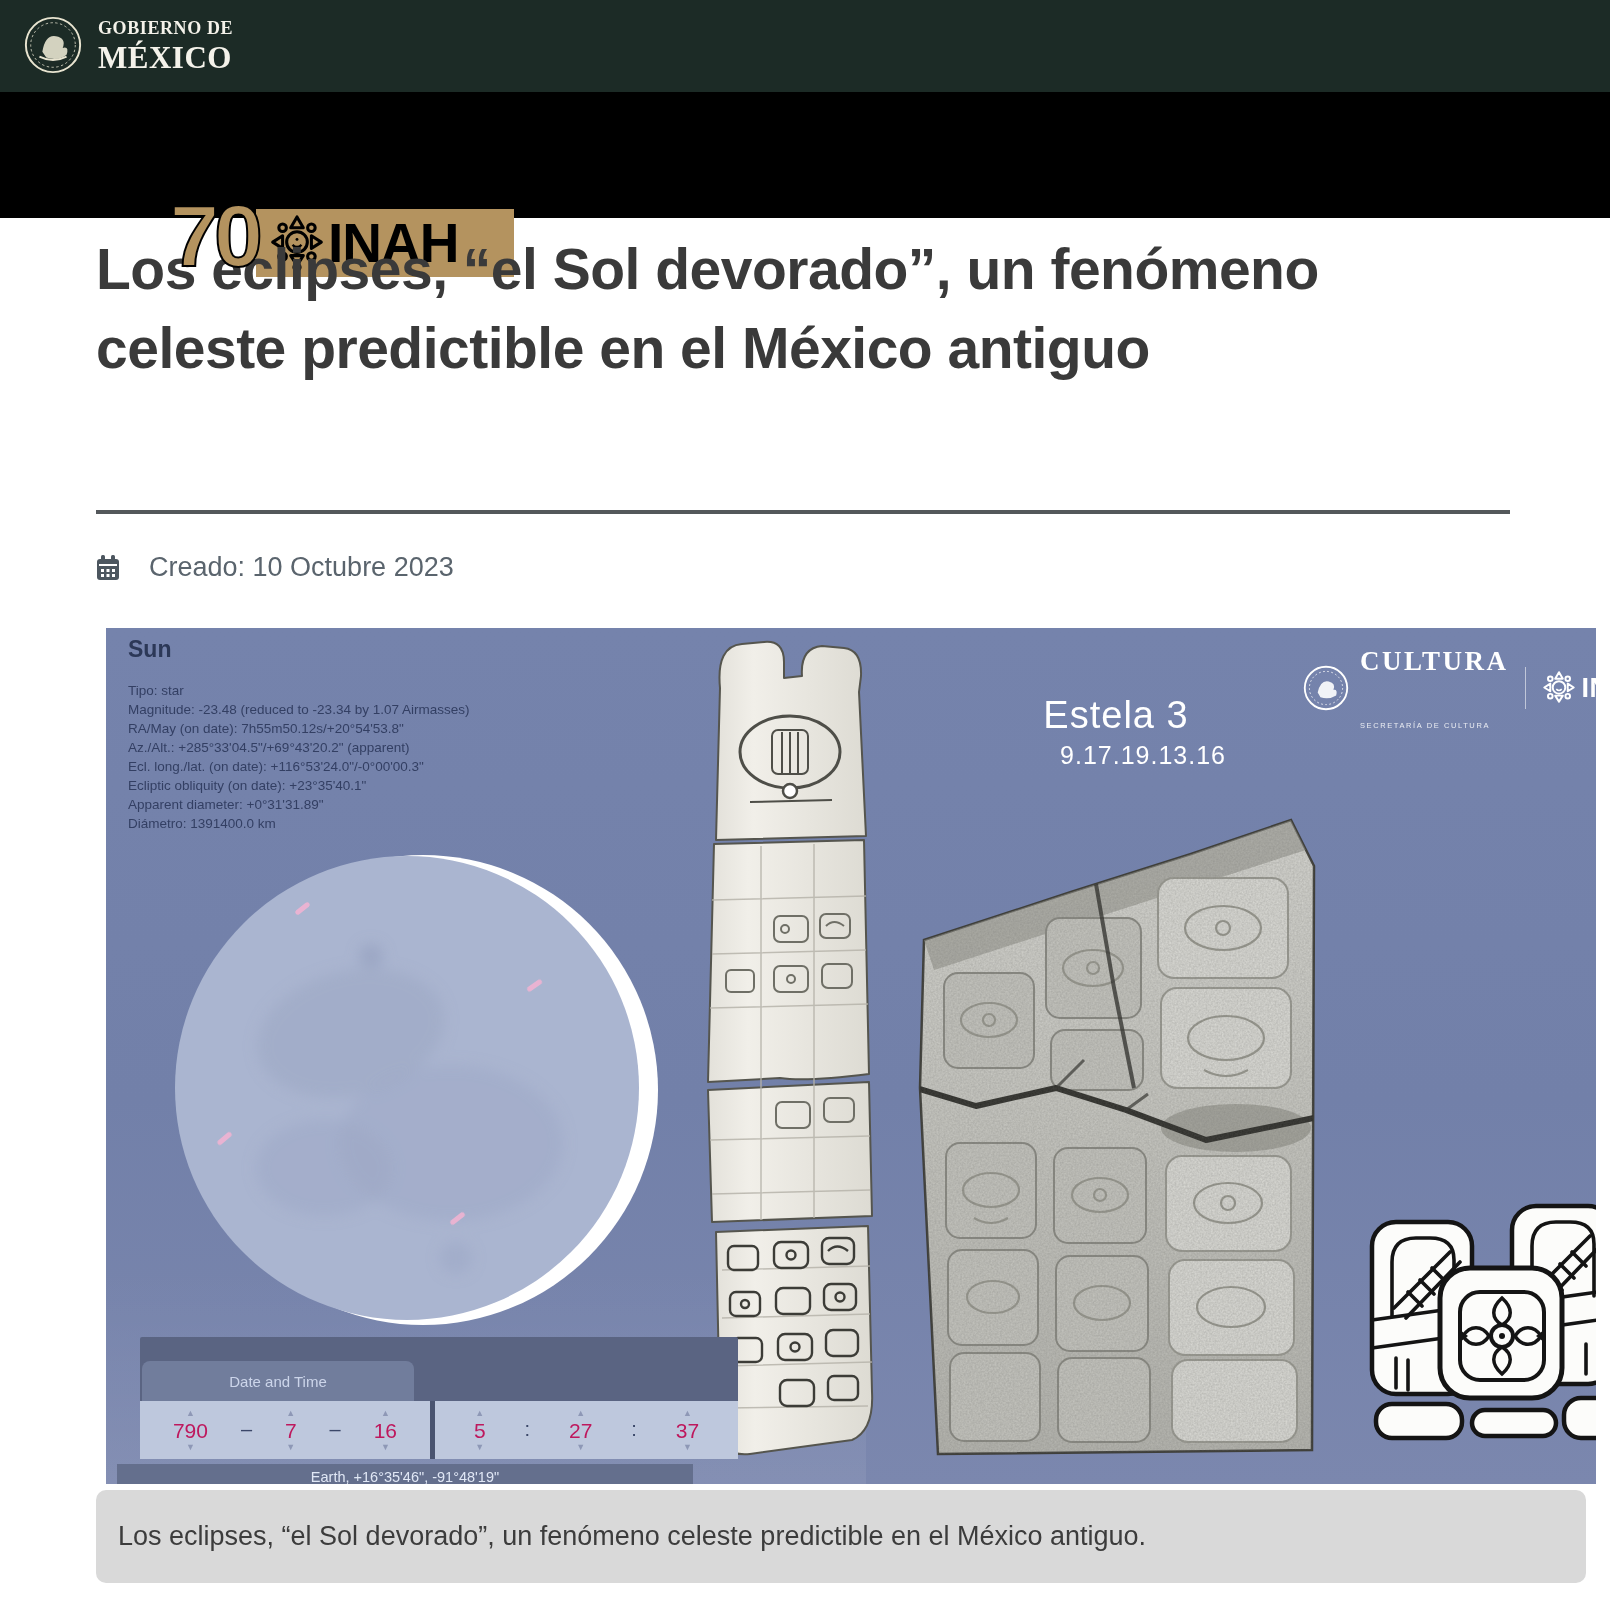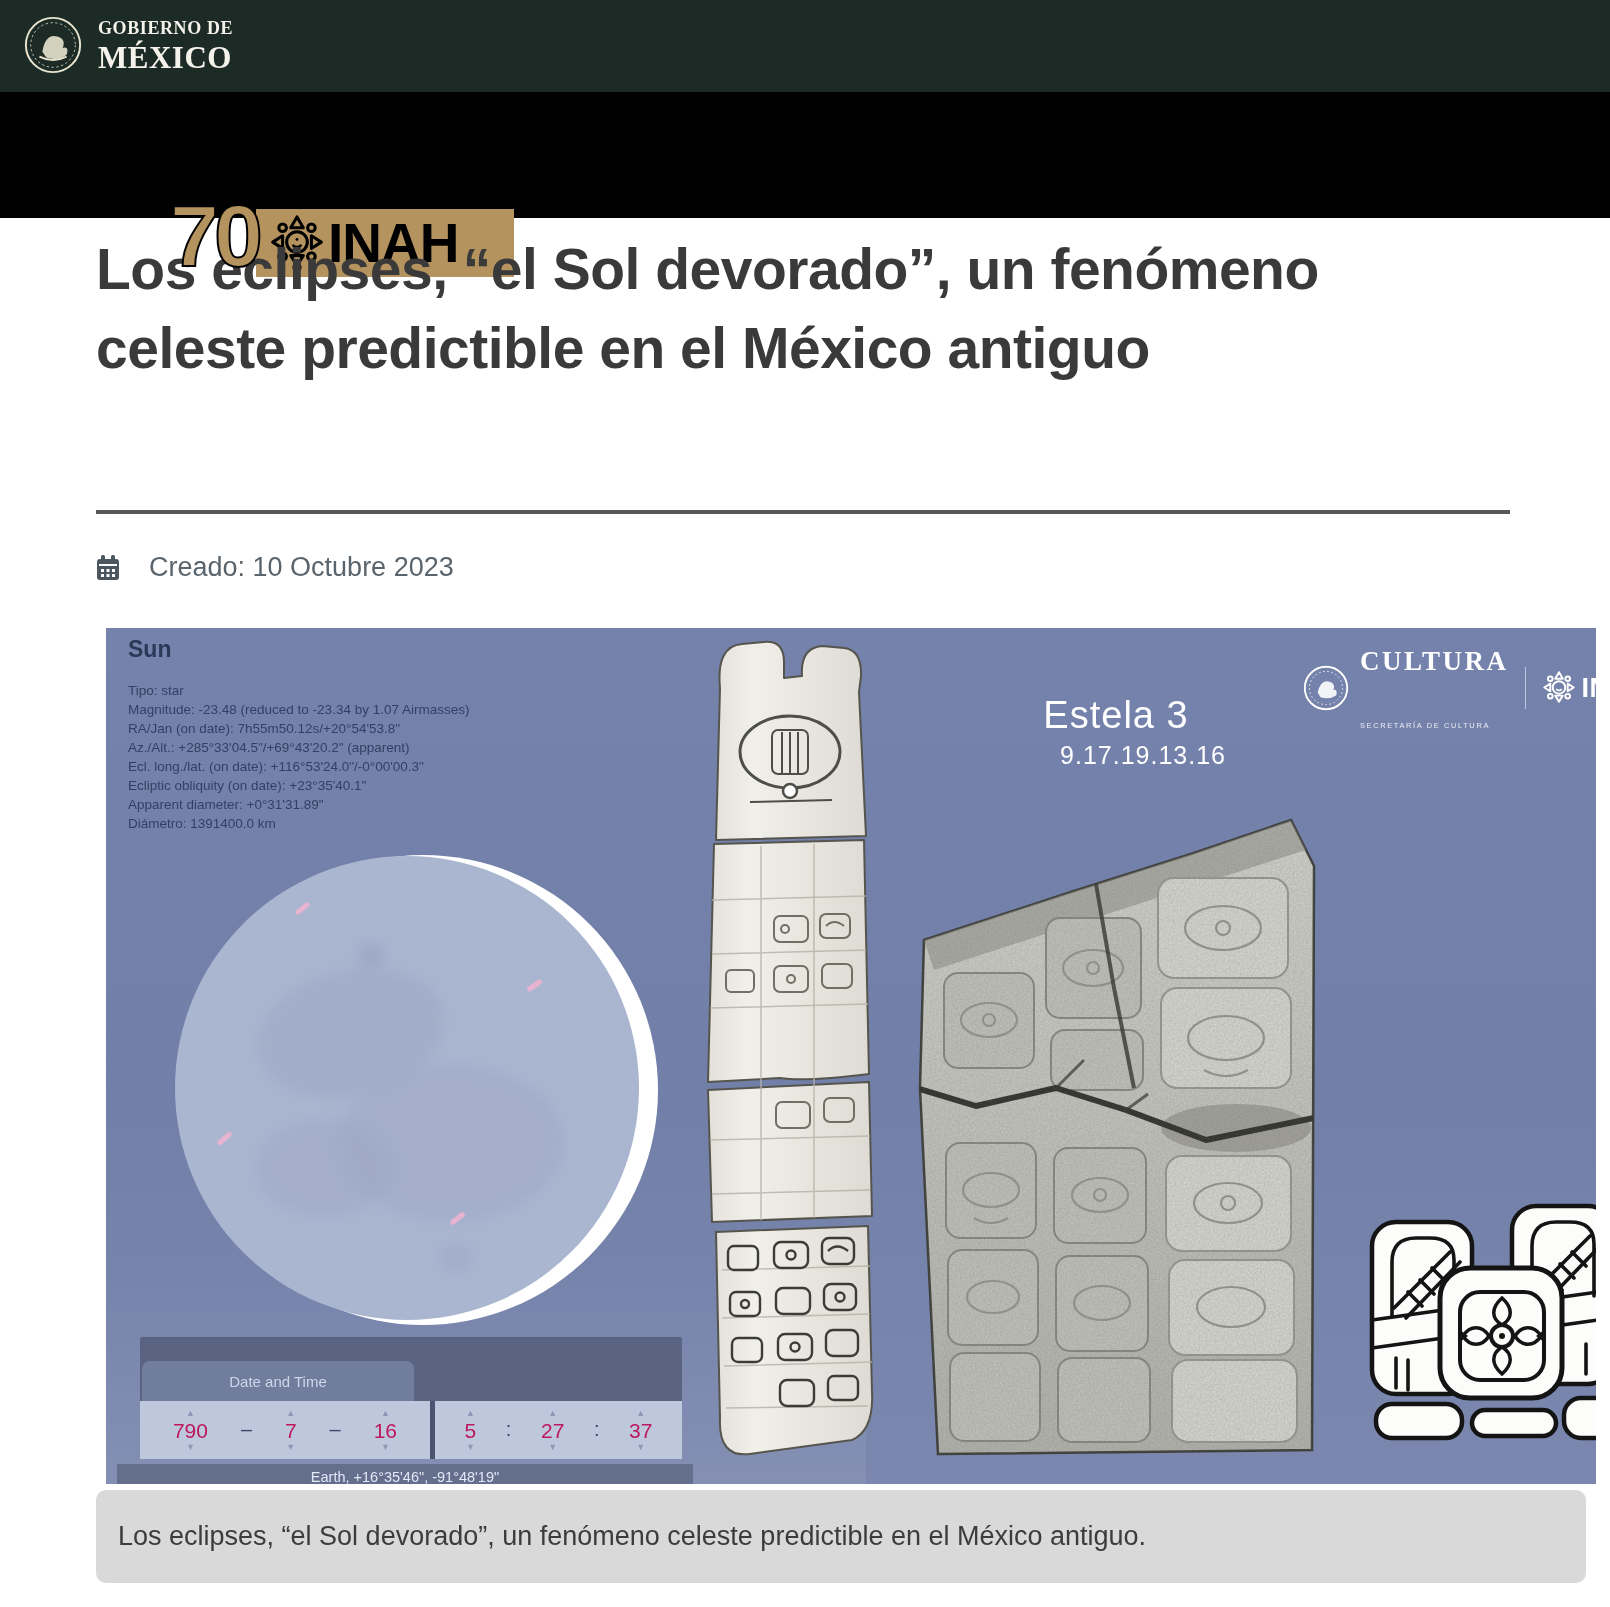--- a/index.html
+++ b/index.html
@@ -57,21 +57,21 @@
   .logos-row { position:absolute; left:1196px; top:18px; display:flex; align-items:center; color:#ffffff; }
   .cultura-seal { width:48px; height:48px; }
   .cultura-block { margin-left:10px; display:flex; flex-direction:column;gap:42px; }
   .cultura-word { font-family:"Liberation Serif", serif; font-weight:bold; font-size:27px; letter-spacing:2.5px; }
   .cultura-sub { font-size:7.5px; letter-spacing:1.6px; opacity:.85; margin-top:2px; }
   .logo-div { width:1px; height:42px; background:rgba(255,255,255,.55); margin:0 16px; }
   .inah-mini { width:34px; height:36px; }
   .inah-mini-word { font-size:27px; font-weight:bold; letter-spacing:.5px; margin-left:6px; }
 
   
-  .dtw { position:absolute; left:34px; top:709px; width:542px; }
+  .dtw { position:absolute; left:34px; top:709px; width:598px; }
   .dtw-header { position:relative; height:64px; background:#59638148; background:#5a6482; border-radius:2px 2px 0 0; }
   .dtw-tab { position:absolute; left:2px; top:24px; width:272px; height:40px; background:#717d9c;
              border-radius:8px 8px 0 0; display:flex; align-items:center; justify-content:center;
              color:#ccd5ea; font-size:15px; }
   .dtw-panels { display:flex; gap:5px; background:#4a5470; }
   .dtw-panel { background:#bec8dd; height:58px; display:flex; align-items:center; justify-content:space-evenly; }
   .dtw-panel.date { width:290px; }
   .dtw-panel.time { flex:1; }
   .spin { display:flex; flex-direction:column; align-items:center; line-height:1; }
   .arr { font-size:9px; color:#8e98b6; cursor:default; }
@@ -150,21 +150,21 @@
     <span class="created-text">Creado: 10 Octubre 2023</span>
   </div>
 
   <figure class="hero">
     <div class="hero-haze"></div>
 
     <div class="sun-panel">
       <div class="sun-title">Sun</div>
       <div class="sun-line">Tipo: star</div>
       <div class="sun-line">Magnitude: -23.48 (reduced to -23.34 by 1.07 Airmasses)</div>
-      <div class="sun-line">RA/Jan (on date): 7h55m50.12s/+20°54'53.8"</div>
+      <div class="sun-line">RA/May (on date): 7h55m50.12s/+20°54'53.8"</div>
       <div class="sun-line">Az./Alt.: +285°33'04.5"/+69°43'20.2" (apparent)</div>
       <div class="sun-line">Ecl. long./lat. (on date): +116°53'24.0"/-0°00'00.3"</div>
       <div class="sun-line">Ecliptic obliquity (on date): +23°35'40.1"</div>
       <div class="sun-line">Apparent diameter: +0°31'31.89"</div>
       <div class="sun-line">Diámetro: 1391400.0 km</div>
     </div>
 
     <div class="moon-wrap">
       <svg width="520" height="510" viewBox="0 0 520 510">
         <defs>

